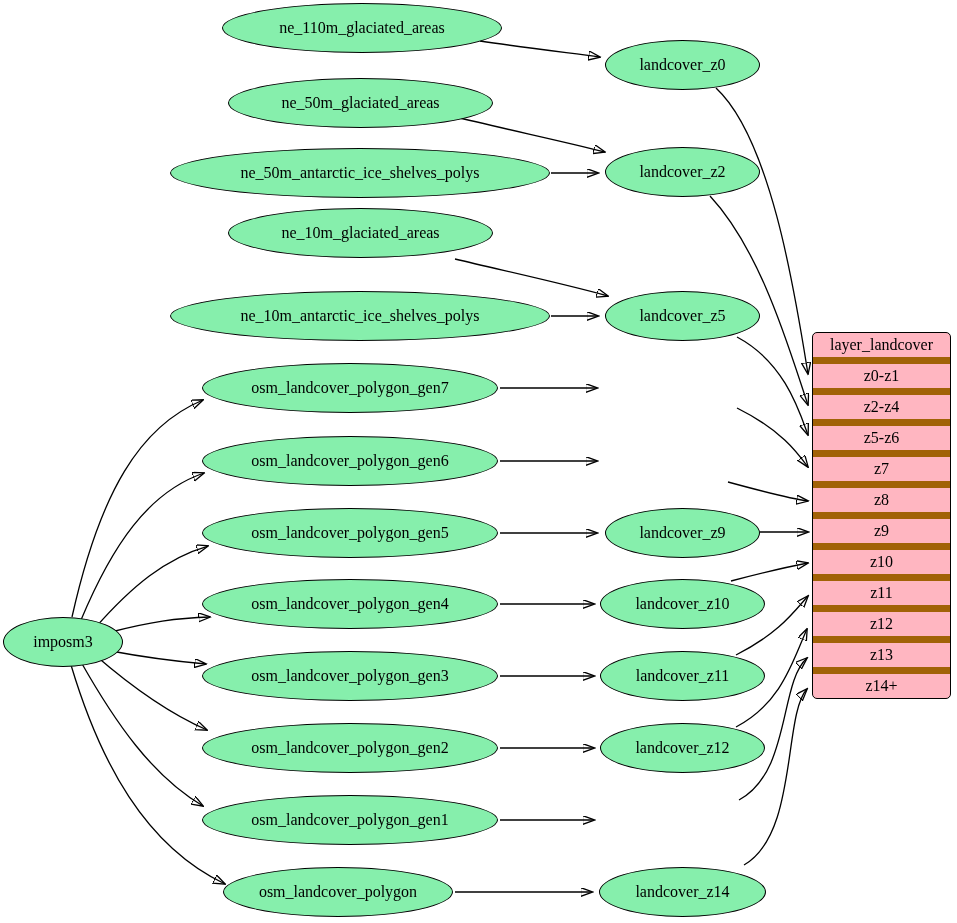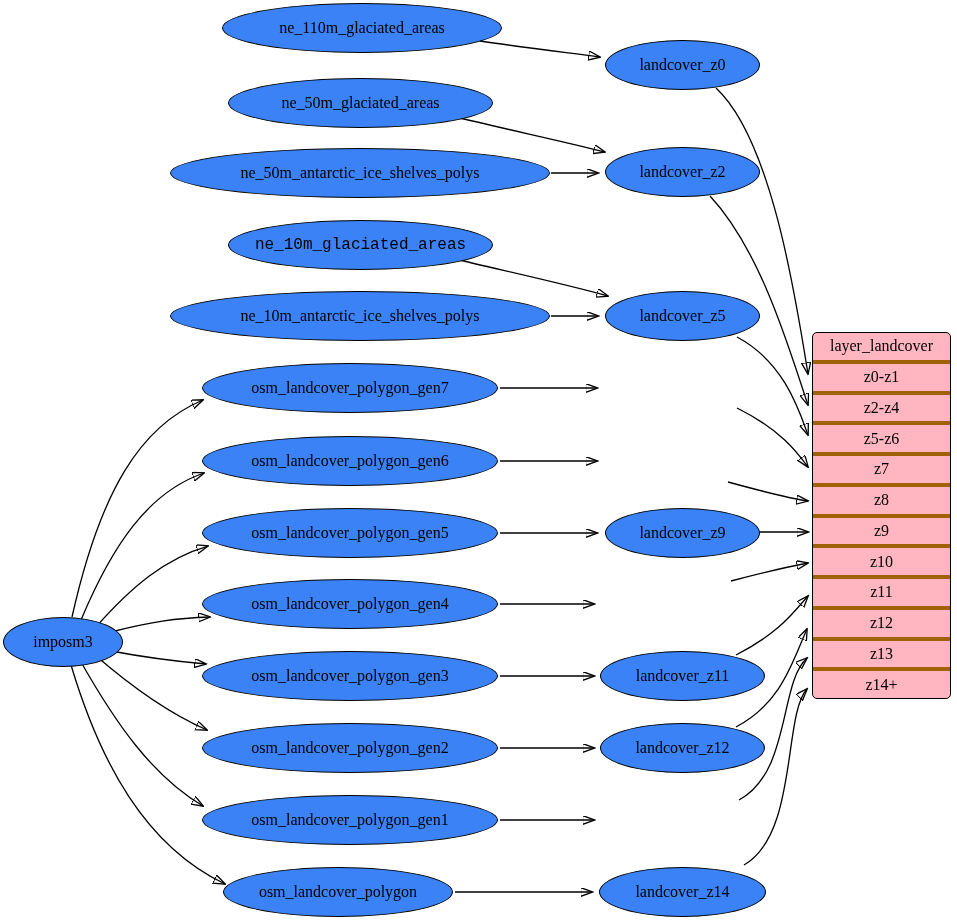--- a/index.html
+++ b/index.html
@@ -25,21 +25,21 @@
   .edges-svg path {
     fill: none;
     stroke: #000000;
     stroke-width: 1.3;
   }
   .node {
     position: absolute;
     box-sizing: border-box;
     border: 1.3px solid #000000;
     border-radius: 50%;
-    background: #3b82f6;
+    background: #86efac;
     display: flex;
     align-items: center;
     justify-content: center;
     font-size: 16px;
     color: #000000;
     white-space: nowrap;
     z-index: 2;
   }
   .record {
     position: absolute;
@@ -56,21 +56,21 @@
     overflow: hidden;
     font-size: 16px;
     color: #000000;
     z-index: 2;
   }
   .record-row {
     flex: 1;
     display: flex;
     align-items: center;
     justify-content: center;
-    border-top: 4px solid #a16207;
+    border-top: 7px solid #a16207;
     white-space: nowrap;
   }
   .record-row.record-title {
     border-top: none;
   }
 </style>
 </head>
 <body>
 
 <div class="canvas">
@@ -116,36 +116,37 @@
     <path d="M 736,727 C 782,703 793,660 807,629" marker-end="url(#arrow)"></path>
     <path d="M 739,800 C 791,772 779,683 807,658" marker-end="url(#arrow)"></path>
     <path d="M 744,865 C 798,834 783,715 807,689" marker-end="url(#arrow)"></path>
   </svg>
 
   <div class="node" style="left:3px;   top:617px; width:120px; height:50px;">imposm3</div>
 
   <div class="node" style="left:222px; top:3px;   width:280px; height:50px;">ne_110m_glaciated_areas</div>
   <div class="node" style="left:228px; top:78px;  width:265px; height:50px;">ne_50m_glaciated_areas</div>
   <div class="node" style="left:170px; top:148px; width:380px; height:50px;">ne_50m_antarctic_ice_shelves_polys</div>
-  <div class="node" style="left:228px; top:220px; width:265px; height:50px;font-family:Liberation Mono, monospace;">ne_10m_glaciated_areas</div>
+  <div class="node" style="left:228px; top:208px; width:265px; height:50px;">ne_10m_glaciated_areas</div>
   <div class="node" style="left:170px; top:291px; width:380px; height:50px;">ne_10m_antarctic_ice_shelves_polys</div>
 
   <div class="node" style="left:202px; top:363px; width:296px; height:50px;">osm_landcover_polygon_gen7</div>
   <div class="node" style="left:202px; top:436px; width:296px; height:50px;">osm_landcover_polygon_gen6</div>
   <div class="node" style="left:202px; top:508px; width:296px; height:50px;">osm_landcover_polygon_gen5</div>
   <div class="node" style="left:202px; top:579px; width:296px; height:50px;">osm_landcover_polygon_gen4</div>
   <div class="node" style="left:202px; top:651px; width:296px; height:50px;">osm_landcover_polygon_gen3</div>
   <div class="node" style="left:202px; top:723px; width:296px; height:50px;">osm_landcover_polygon_gen2</div>
   <div class="node" style="left:202px; top:795px; width:296px; height:50px;">osm_landcover_polygon_gen1</div>
   <div class="node" style="left:223px; top:867px; width:230px; height:50px;">osm_landcover_polygon</div>
 
   <div class="node" style="left:605px; top:40px;  width:155px; height:50px;">landcover_z0</div>
   <div class="node" style="left:605px; top:147px; width:155px; height:50px;">landcover_z2</div>
   <div class="node" style="left:605px; top:291px; width:155px; height:50px;">landcover_z5</div>
   <div class="node" style="left:605px; top:508px; width:155px; height:50px;">landcover_z9</div>
+  <div class="node" style="left:600px; top:579px; width:165px; height:50px;">landcover_z10</div>
   <div class="node" style="left:600px; top:651px; width:165px; height:50px;">landcover_z11</div>
   <div class="node" style="left:600px; top:723px; width:165px; height:50px;">landcover_z12</div>
   <div class="node" style="left:599px; top:867px; width:167px; height:50px;">landcover_z14</div>
 
   <div class="record">
     <div class="record-row record-title">layer_landcover</div>
     <div class="record-row">z0-z1</div>
     <div class="record-row">z2-z4</div>
     <div class="record-row">z5-z6</div>
     <div class="record-row">z7</div>

